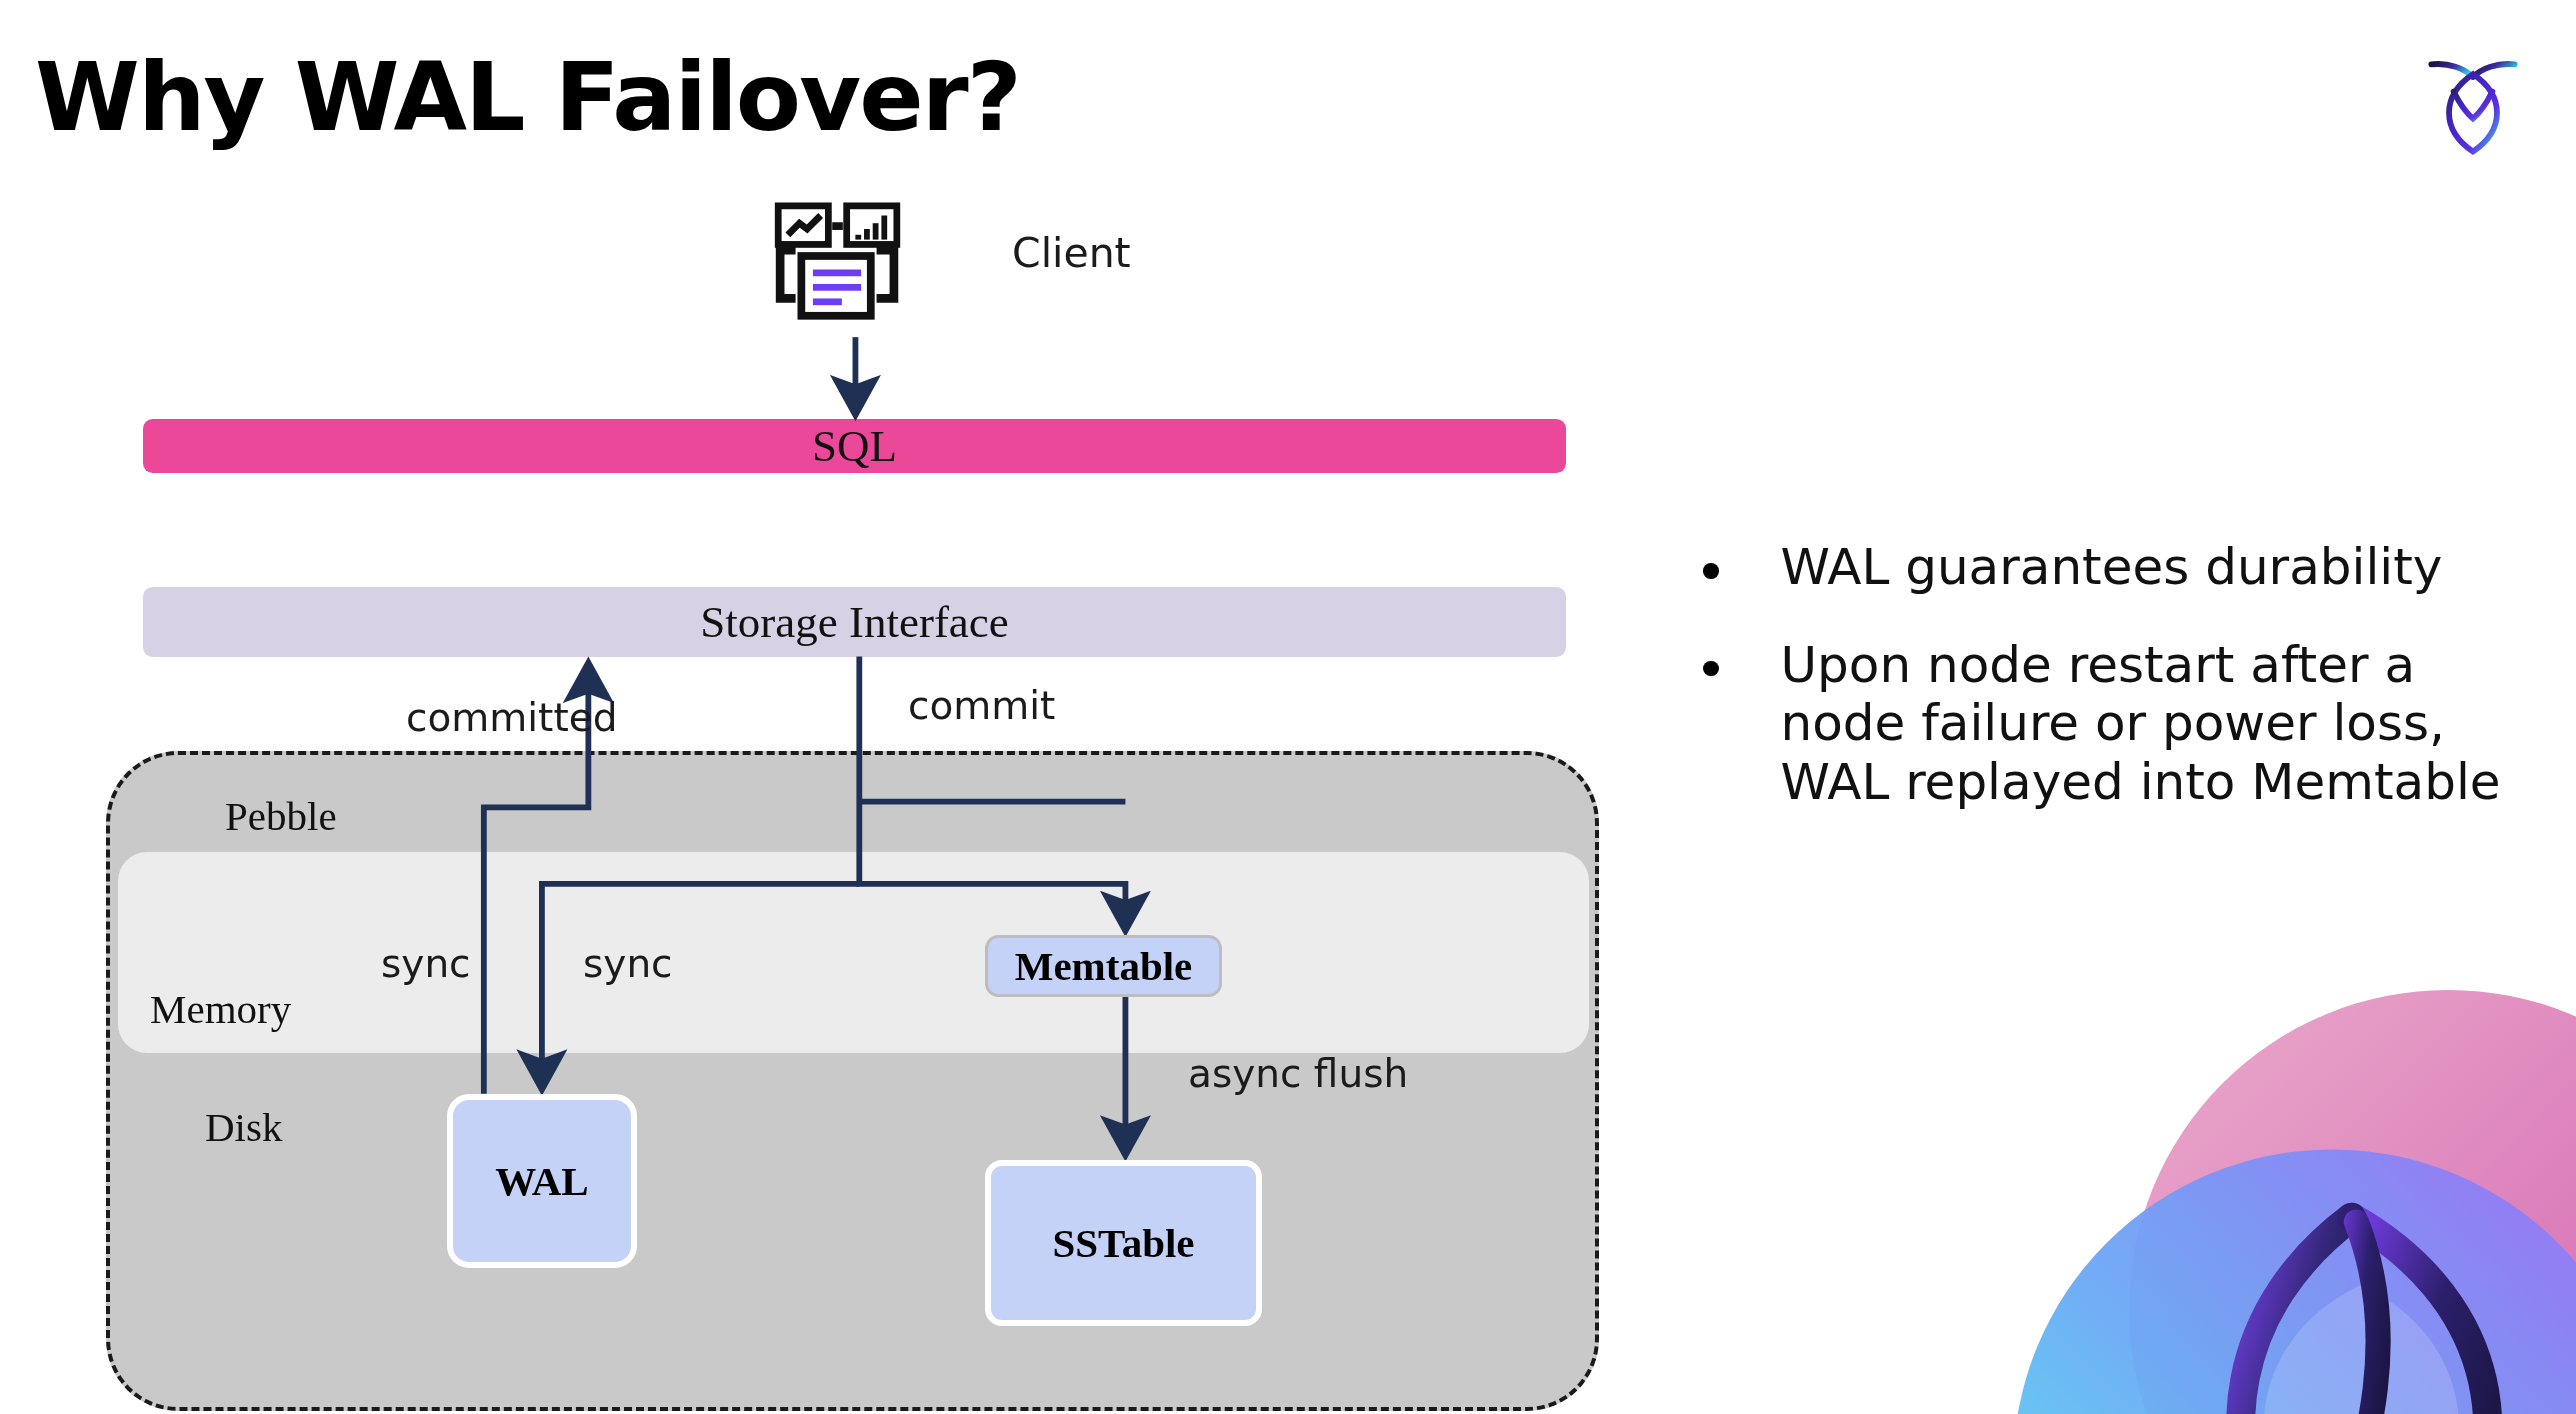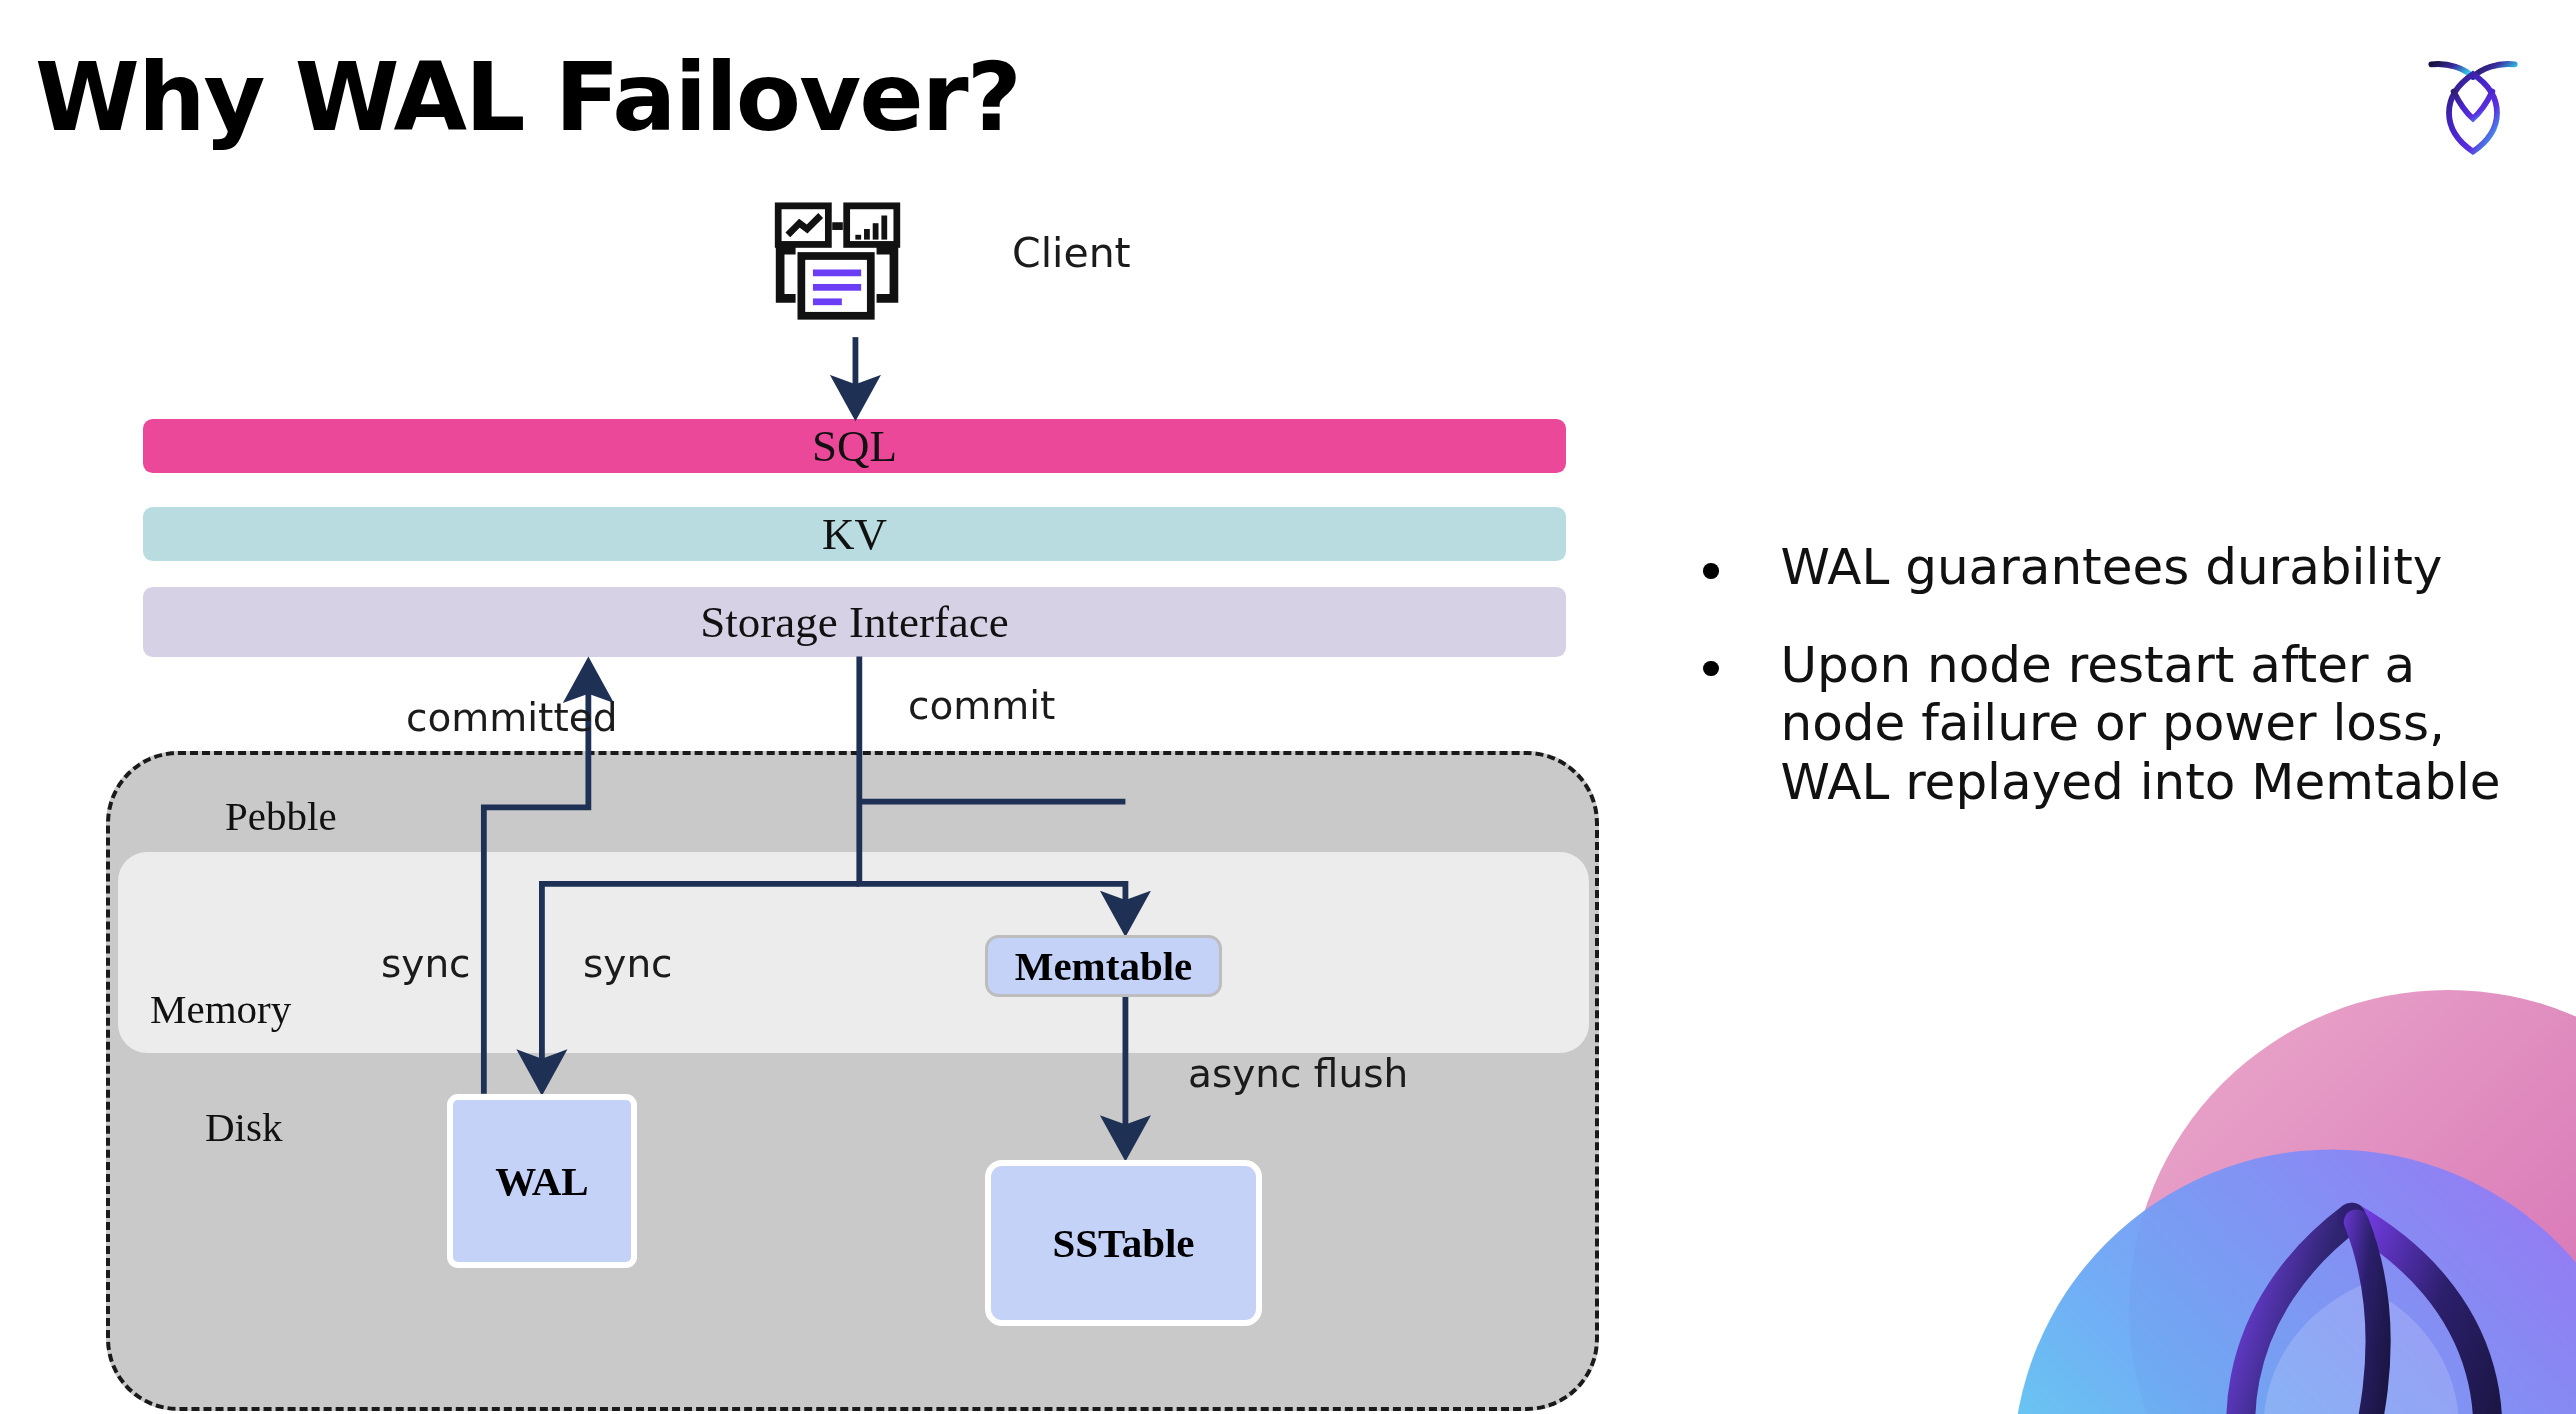--- a/index.html
+++ b/index.html
@@ -157,21 +157,21 @@
   }
   #node-memtable {
     left: 985px; top: 927px;
     width: 237px; height: 62px;
     border-radius: 13.5px;
     border: 3.9px solid #bdbdbd;
   }
   #node-wal {
     left: 447px; top: 1086px;
     width: 190px; height: 174px;
-    border-radius: 11px;
+    border-radius: 22px;
   }
   #node-sstable {
     left: 985px; top: 1152px;
     width: 277px; height: 166px;
     border-radius: 17px;
   }
 
   
   .flow-label {
     position: absolute;
@@ -311,23 +311,20 @@
       <rect x="40" y="70" width="50" height="7" fill="#6b3df5"></rect>
       <rect x="40" y="85" width="50" height="7" fill="#6b3df5"></rect>
       <rect x="40" y="100" width="30" height="7" fill="#6b3df5"></rect>
     </svg>
   </div>
   <div id="client-label">Client</div>
 
   <div class="layer-bar" id="layer-sql">
     <span>SQL</span>
   </div>
-  <div class="layer-bar" id="layer-kv">
-    <span>KV</span>
-  </div>
   <div class="layer-bar" id="layer-storage">
     <span>Storage Interface</span>
   </div>
 
   <div id="pebble-container"></div>
   <div id="memory-region"></div>
 
   <div id="pebble-label">Pebble</div>
   <div id="memory-label">Memory</div>
   <div id="disk-label">Disk</div>

